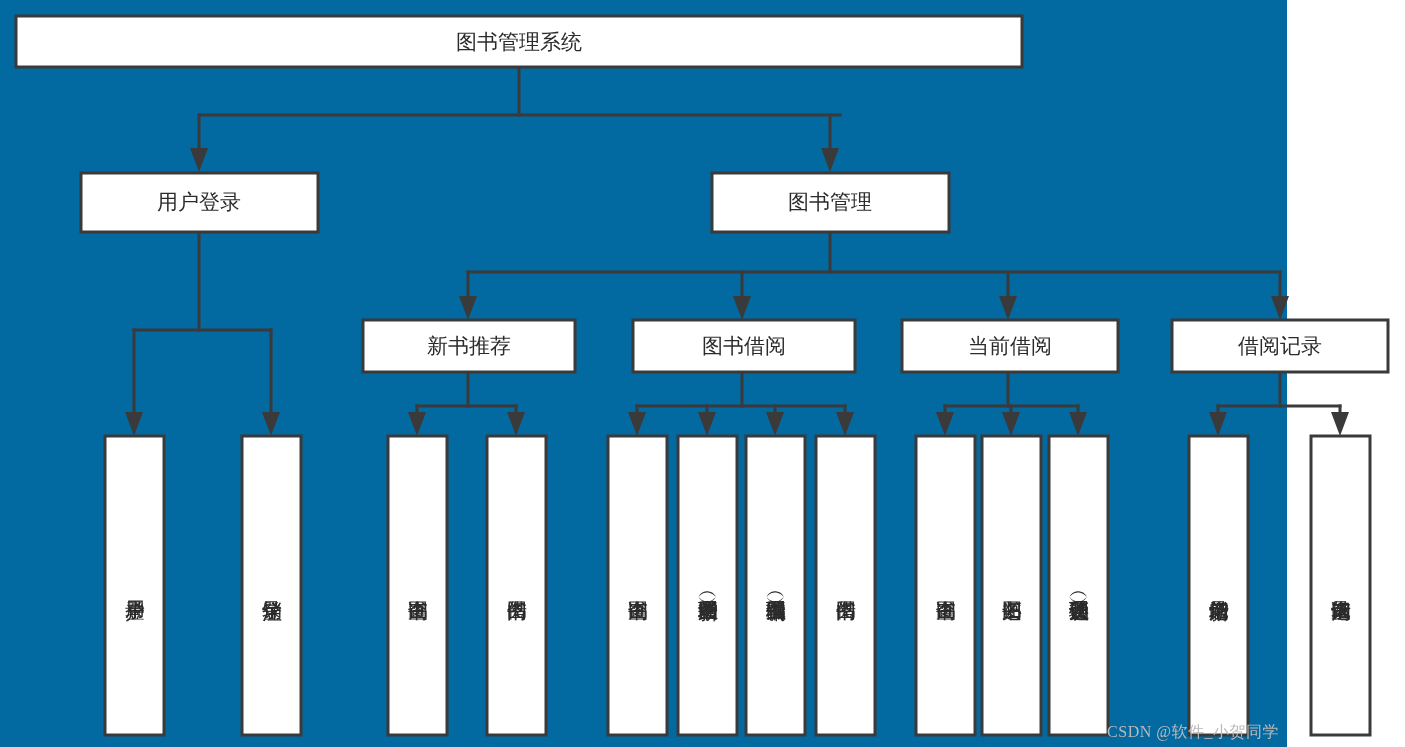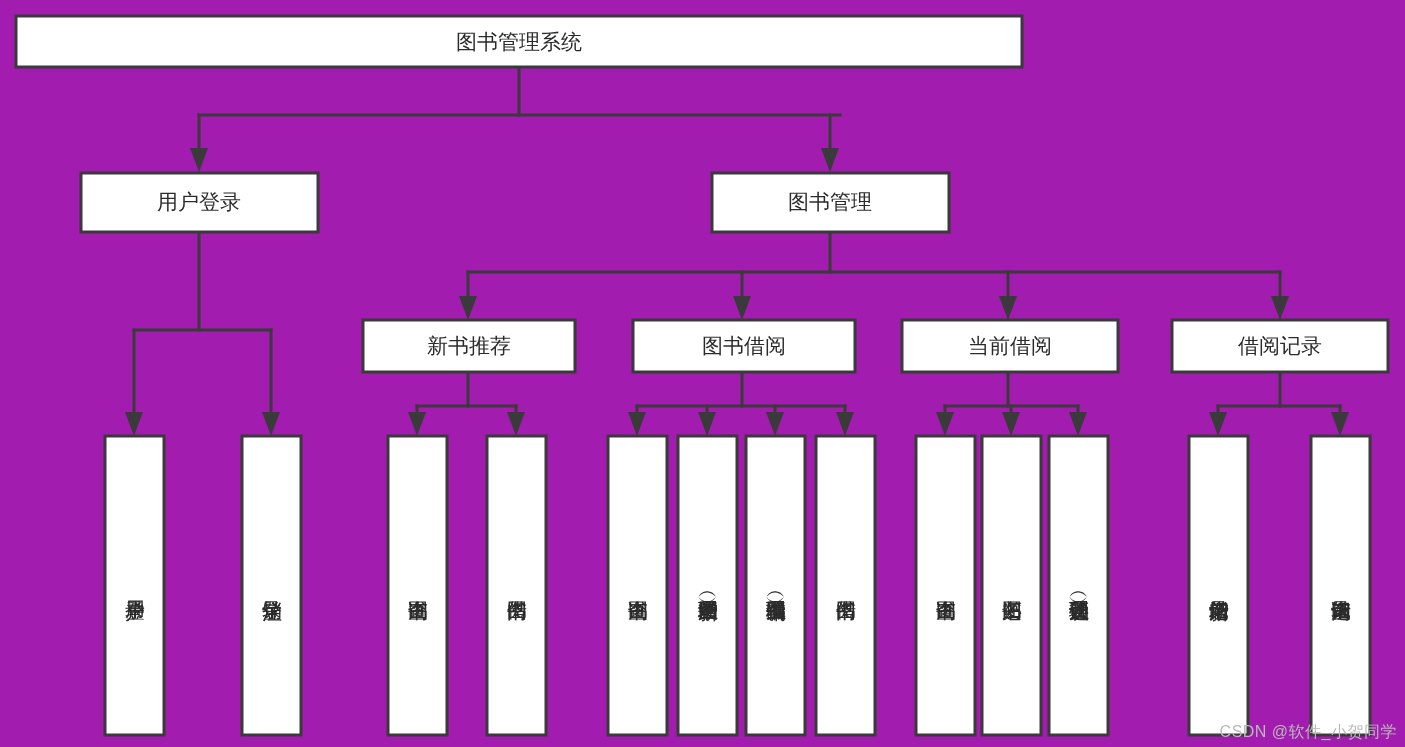--- a/index.html
+++ b/index.html
@@ -8,23 +8,23 @@
     background: #ffffff;
   }
   body {
     width: 1405px;
     height: 747px;
     font-family: "DejaVu Sans", "Liberation Sans", sans-serif;
     overflow: hidden;
   }
   #diagram-root {
     position: relative;
-    width: 1405px;
+    width: 1287px;
     height: 747px;
-    background: #a21caf;
+    background: #0369a1;
   }
   svg#flow {
     position: absolute;
     left: 0;
     top: 0;
     width: 1405px;
     height: 747px;
     display: block;
   }
   .node-box {
@@ -54,21 +54,21 @@
   }
   .node-label.vertical {
     font-size: 20px;
   }
   .watermark-text {
     position: absolute;
     right: 8px;
     bottom: 4px;
     color: #b9b9b9;
     font-size: 16px;
-    font-family: Liberation Sans, sans-serif;
+    font-family: Liberation Serif, serif;
     white-space: nowrap;
     letter-spacing: 0.5px;
   }
 </style>
 </head>
 <body>
 
 <div id="diagram-root">
 
   <svg id="flow" viewBox="0 0 1405 747" xmlns="http://www.w3.org/2000/svg">

